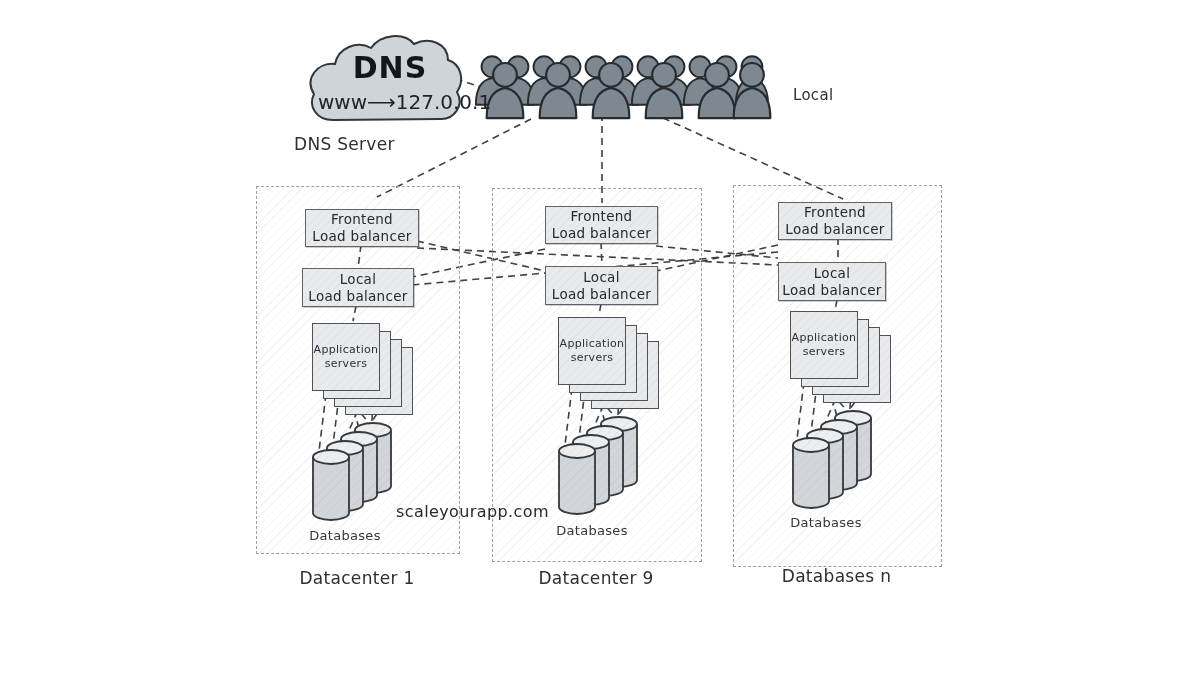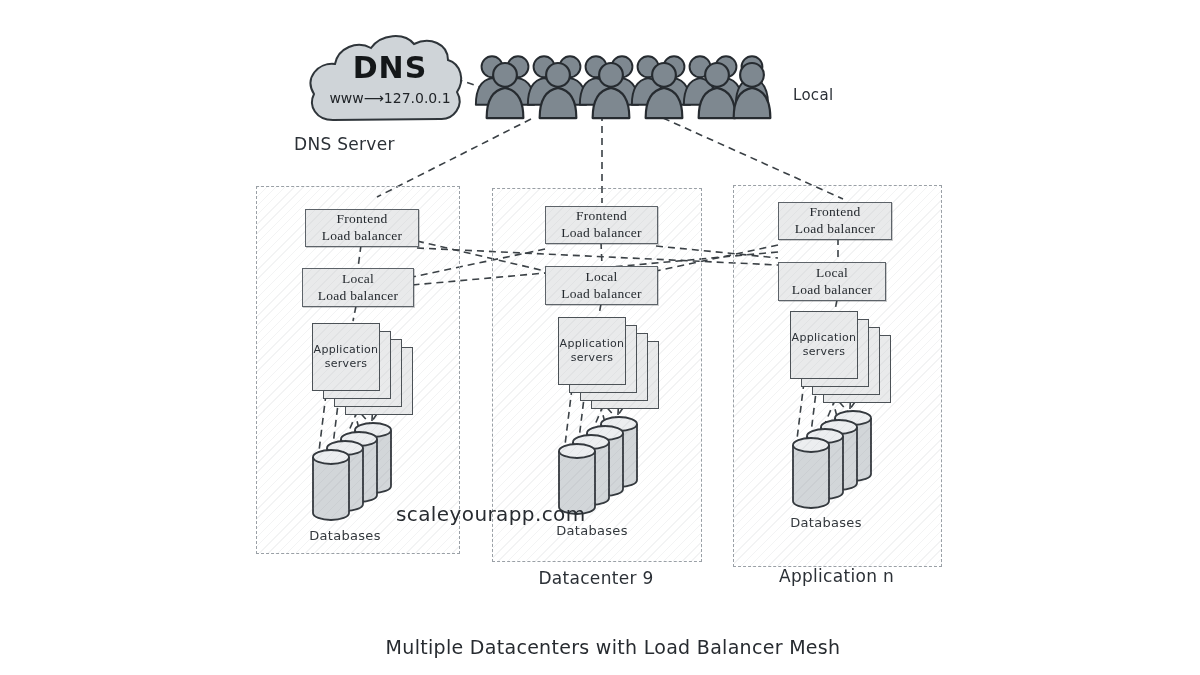--- a/index.html
+++ b/index.html
@@ -17,45 +17,44 @@
   }
   .dc1{left:256px;top:186px;width:202px;height:366px;}
   .dc2{left:492px;top:188px;width:208px;height:372px;}
   .dc3{left:733px;top:185px;width:207px;height:380px;}
   
   .box{
     position:absolute;display:flex;align-items:center;justify-content:center;text-align:center;
     background:#e9eaeb;border:1.6px solid #5d6369;box-shadow:1px 1px 0 rgba(60,64,68,.25);
     font-size:13.5px;line-height:1.25;white-space:pre-line;color:#24292e;
     background-image:repeating-linear-gradient(135deg, rgba(120,126,132,.07) 0 1px, transparent 1px 6px);
-    font-family:Liberation Serif, serif;
   }
   .dc1-flb{left:305px;top:209px;width:112px;height:36px;}
   .dc1-llb{left:302px;top:268px;width:110px;height:37px;}
   .dc2-flb{left:545px;top:206px;width:111px;height:36px;}
   .dc2-llb{left:545px;top:266px;width:111px;height:37px;}
   .dc3-flb{left:778px;top:202px;width:112px;height:36px;}
   .dc3-llb{left:778px;top:262px;width:106px;height:37px;}
   
   .sheet{position:absolute;width:66px;height:66px;background:#e9eaeb;border:1.5px solid #4c5257;
          background-image:repeating-linear-gradient(135deg, rgba(120,126,132,.07) 0 1px, transparent 1px 6px);}
   .appfront{display:flex;align-items:center;justify-content:center;text-align:center;
             font-size:11px;line-height:1.3;white-space:pre-line;z-index:4;}
   .s1{z-index:3;} .s2{z-index:2;} .s3{z-index:1;}
   
   .dns-big{left:330px;top:50px;width:120px;text-align:center;font-size:30px;font-weight:bold;color:#141719;letter-spacing:1px;}
-  .dns-rec{left:318px;top:90px;width:144px;text-align:center;font-size:14px;color:#202428;}
+  .dns-rec{left:318px;top:90px;width:144px;text-align:center;font-size:20px;color:#202428;}
   .dns-cap{left:294px;top:114px;font-size:17px;margin-top:20px;}
   .users-lb{left:793px;top:86px;font-size:15px;}
   .db-lb{width:120px;text-align:center;font-size:13px;color:#33383d;}
   .dcname{font-size:17px;text-align:center;}
   .dcname.n1{left:256px;top:568px;width:202px;}
   .dcname.n2{left:492px;top:568px;width:208px;}
   .dcname.n3{left:733px;top:566px;width:207px;}
-  .wm{left:396px;top:502px;font-size:20px;color:#272b30;letter-spacing:.4px;}
+  .wm{left:396px;top:502px;font-size:16px;color:#272b30;letter-spacing:.4px;}
   .title{left:300px;top:636px;width:626px;text-align:center;font-size:19px;color:#272b30;}
   
   .dash{stroke:#3a4045;stroke-width:1.6;stroke-dasharray:7 5;fill:none;}
   .ink{stroke:#2f353a;stroke-width:2;}
 </style>
 </head>
 <body>
 
 <div class="stage">
 
@@ -171,20 +170,21 @@
   <div class="box hand dc1-flb">Frontend
 Load balancer</div>
   <div class="box hand dc1-llb">Local
 Load balancer</div>
   <div class="sheet s3" style="left:345px;top:347px;"></div>
   <div class="sheet s2" style="left:334px;top:339px;"></div>
   <div class="sheet s1" style="left:323px;top:331px;"></div>
   <div class="sheet appfront hand" style="left:312px;top:323px;">Application
 servers</div>
   <div class="abs hand db-lb" style="left:285px;top:528px;">Databases</div>
+  <div class="abs hand dcname n1">Datacenter 1</div>
 
   <div class="dc dc2"></div>
   <div class="box hand dc2-flb">Frontend
 Load balancer</div>
   <div class="box hand dc2-llb">Local
 Load balancer</div>
   <div class="sheet s3" style="left:591px;top:341px;"></div>
   <div class="sheet s2" style="left:580px;top:333px;"></div>
   <div class="sheet s1" style="left:569px;top:325px;"></div>
   <div class="sheet appfront hand" style="left:558px;top:317px;">Application
@@ -196,18 +196,17 @@
   <div class="box hand dc3-flb">Frontend
 Load balancer</div>
   <div class="box hand dc3-llb">Local
 Load balancer</div>
   <div class="sheet s3" style="left:823px;top:335px;"></div>
   <div class="sheet s2" style="left:812px;top:327px;"></div>
   <div class="sheet s1" style="left:801px;top:319px;"></div>
   <div class="sheet appfront hand" style="left:790px;top:311px;">Application
 servers</div>
   <div class="abs hand db-lb" style="left:766px;top:515px;">Databases</div>
-  <div class="abs hand dcname n3">Application n</div>
+  <div class="abs hand dcname n3">Databases n</div>
 
   <div class="abs hand wm">scaleyourapp.com</div>
-  <div class="abs hand title">Multiple Datacenters with Load Balancer Mesh</div>
 
 </div>
 
 </body></html>

